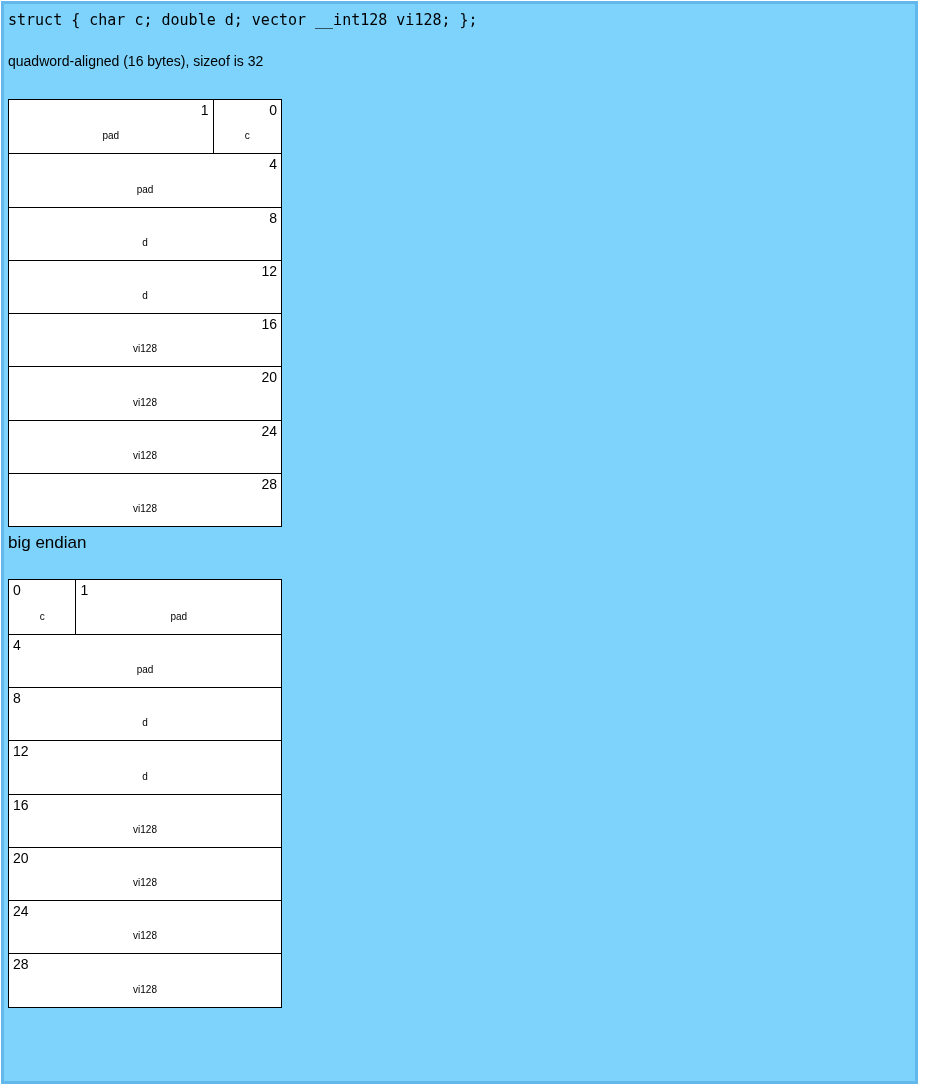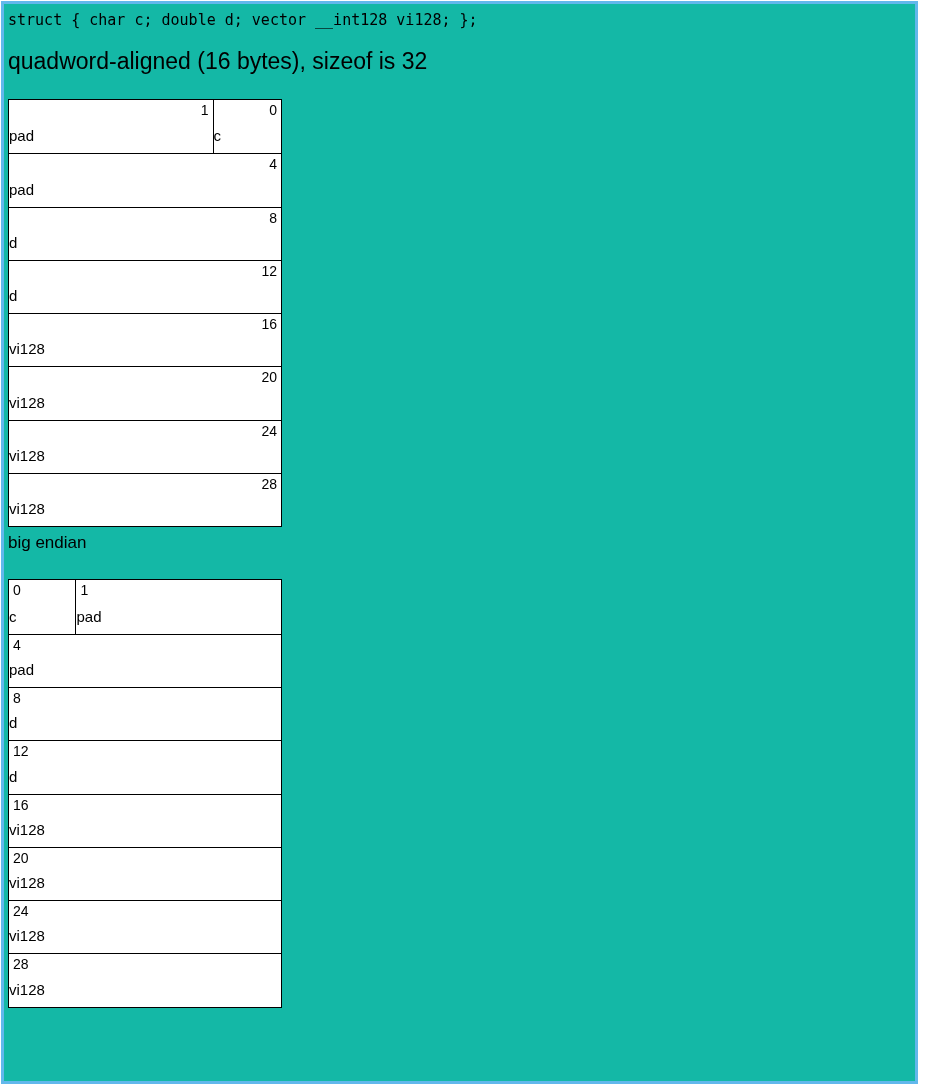--- a/index.html
+++ b/index.html
@@ -15,36 +15,36 @@
     position: relative;
     overflow: hidden;
   }
   .page {
     position: absolute;
     left: 1px;
     top: 1px;
     width: 911px;
     height: 1077px;
     border: 3px solid #62b8ec;
-    background: #14b8a6;
+    background: #7dd3fc;
     box-sizing: content-box;
   }
   .content {
     padding-left: 4px;
   }
   .code-line {
     margin: 7px 0 0 0;
     font-family: "DejaVu Sans Mono", monospace;
     font-size: 15px;
     line-height: 19px;
     white-space: pre;
   }
   .note {
     margin: 21px 16px 0 0;
-    font-size: 23px;
+    font-size: 14px;
     line-height: 21px;
   }
   .section-title {
     margin: 17px 0 0 0;
     font-size: 17px;
     line-height: 21px;
   }
   .section-title.be {
     margin-top: 5px;
   }
@@ -79,22 +79,22 @@
     font-size: 14px;
     line-height: 17px;
   }
   .memtable.offsets-right .offset { right: 4px; }
   .memtable.offsets-left  .offset { left: 4px; }
   .member {
     position: absolute;
     left: 0;
     right: 0;
     bottom: 9px;
-    text-align: left;
-    font-size: 15px;
+    text-align: center;
+    font-size: 10px;
     line-height: 16px;
   }
 </style>
 </head>
 <body>
 
 <div class="page">
   <div class="content">
 
     <div class="code-line">struct { char c; double d; vector __int128 vi128; };</div>

